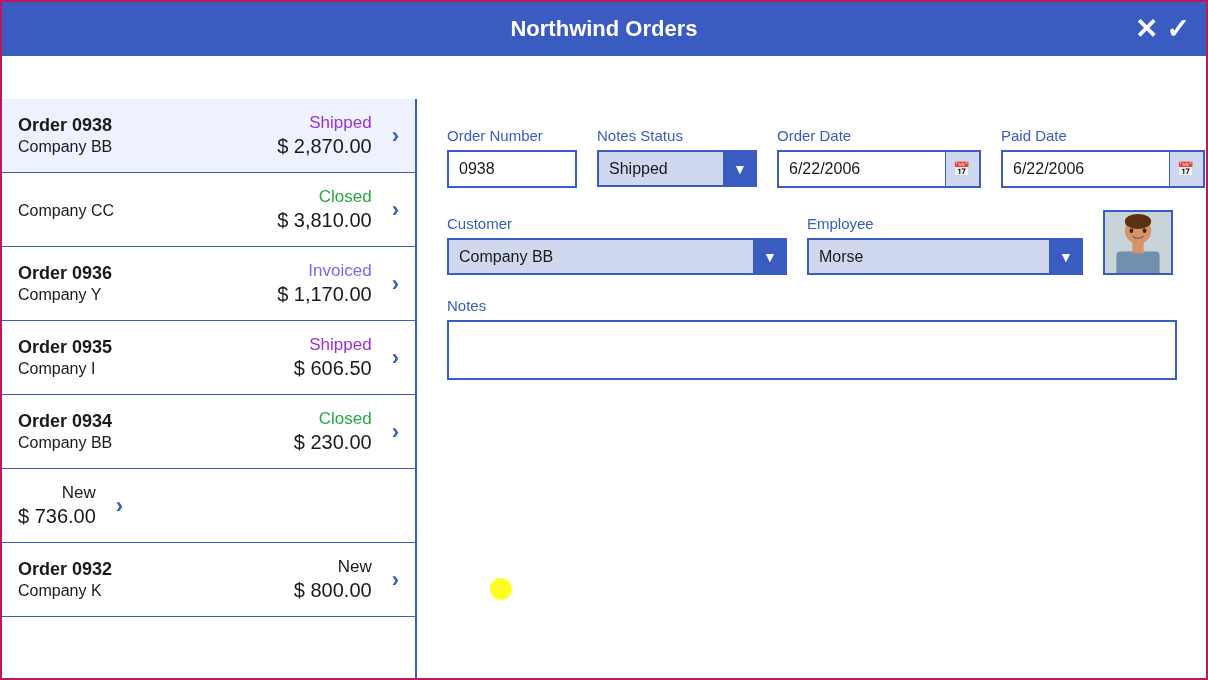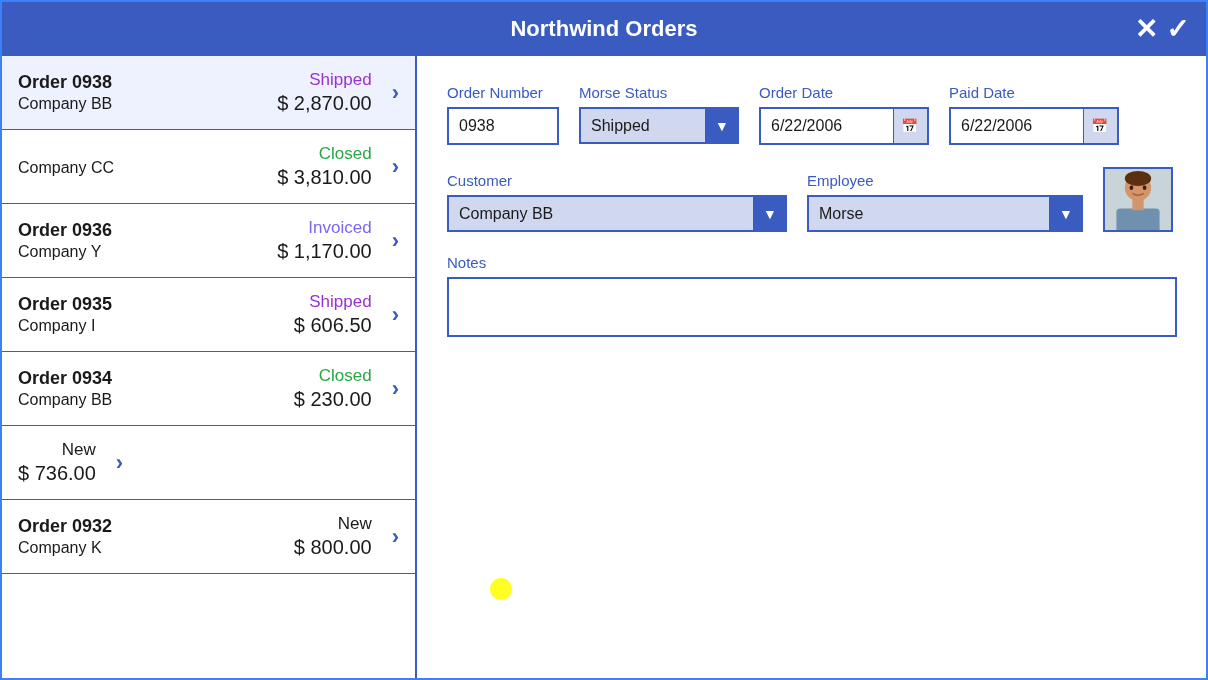--- a/index.html
+++ b/index.html
@@ -1,24 +1,25 @@
 <!DOCTYPE html>
 <html><head>
   <meta charset="utf-8">
   <style>
     * { box-sizing: border-box; margin: 0; padding: 0; }
     body { font-family: 'Segoe UI', Arial, sans-serif; background: #f0f0f0; width: 1208px; height: 680px; overflow: hidden; }
 
     .app-window {
       width: 1208px;
       height: 680px;
-      border: 2px solid #3b82f6;
+      border: 2px solid #be185d;
       display: flex;
       flex-direction: column;
       background: #fff;
+      gap: 43px;
     }
 
     .title-bar {
       background: #3a5bbf;
       color: white;
       text-align: center;
       font-size: 22px;
       font-weight: bold;
       padding: 14px 0;
       position: relative;
@@ -144,21 +145,21 @@
 
     .form-input {
       border: 2px solid #3a5bbf;
       padding: 8px 10px;
       font-size: 16px;
       color: #1a1a1a;
       background: #fff;
       outline: none;
     }
 
-    .order-number-input { width: 112px; }
+    .order-number-input { width: 130px; }
 
     .select-wrapper {
       position: relative;
       display: inline-block;
     }
 
     .form-select {
       border: 2px solid #3a5bbf;
       padding: 8px 36px 8px 10px;
       font-size: 16px;
@@ -191,21 +192,21 @@
     .status-select { width: 160px; }
     .customer-select { width: 340px; }
     .employee-select { width: 276px; }
 
     .date-input-wrapper {
       position: relative;
       display: inline-block;
     }
 
     .date-input-wrapper input {
-      width: 170px;
+      width: 204px;
       padding-right: 45px;
     }
 
     .date-icon {
       position: absolute;
       right: 2px;
       top: 2px;
       bottom: 2px;
       width: 34px;
       background: #d0d8f0;
@@ -359,21 +360,21 @@
       </div>
 
     <div class="order-detail">
 
       <div class="form-row">
         <div class="form-group">
           <label class="form-label">Order Number</label>
           <input class="form-input order-number-input" type="text" value="0938" style="">
         </div>
         <div class="form-group">
-          <label class="form-label">Morse Status</label>
+          <label class="form-label">Notes Status</label>
           <div class="select-wrapper">
             <select class="form-select status-select">
               <option>New</option>
               <option selected="">Shipped</option>
               <option>Closed</option>
               <option>Invoiced</option>
             </select>
             <div class="select-arrow"></div>
           </div>
         </div>

